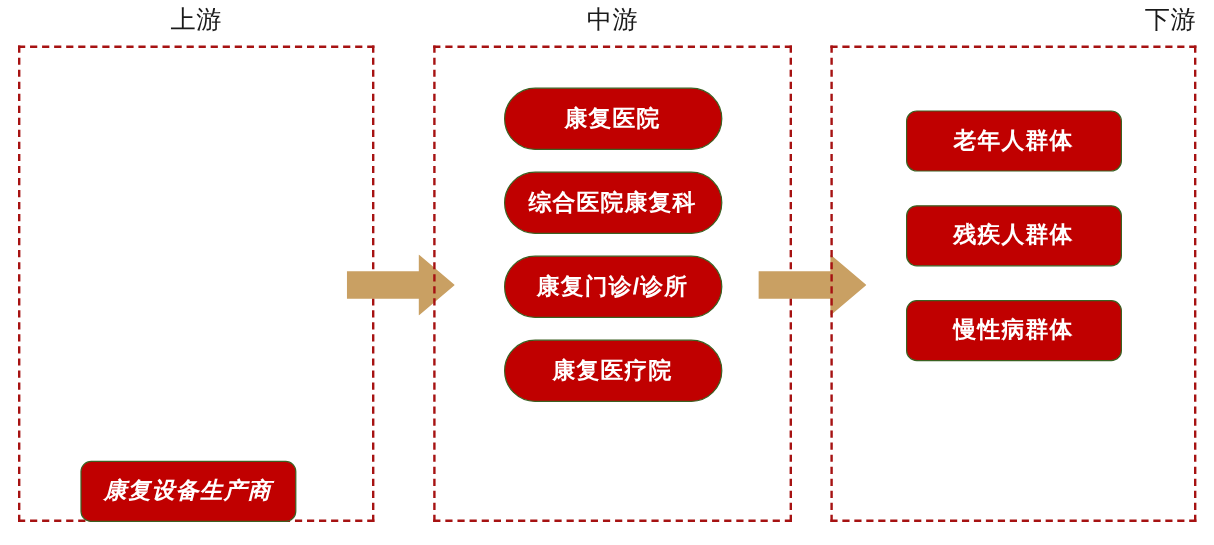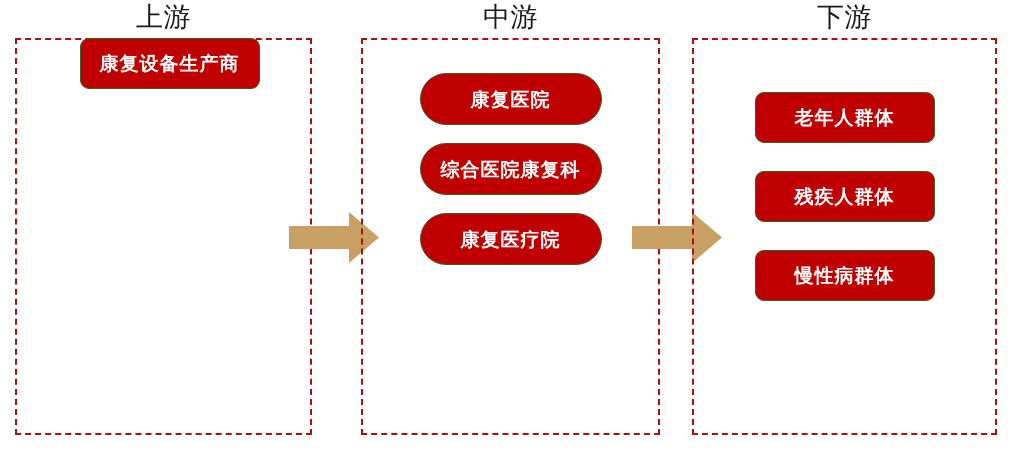--- a/index.html
+++ b/index.html
@@ -15,21 +15,21 @@
     width: 1012px;
     height: 454px;
     background: #ffffff;
     overflow: hidden;
   }
 
   
   .stage-title {
     position: absolute;
     text-align: center;
-    font-size: 27px;
+    font-size: 21px;
     line-height: 28px;
     color: #1a1a1a;
     font-family: "Liberation Sans", "DejaVu Sans", sans-serif;
     white-space: nowrap;
     letter-spacing: 0.5px;
   }
 
   
   .stage-box {
     position: absolute;
@@ -90,47 +90,48 @@
 </style>
 </head>
 <body>
 
 <div id="canvas">
 
   <div class="stage-title" style="left:15px; top:3px; width:297px;">上游</div>
 
   <div class="stage-box" style="left:15px; top:38px; width:297px; height:397px;"></div>
 
-  <div class="node-column col-up" style="left:21px; top:38px; width:297px; height:397px; justify-content:space-between;">
+  <div class="node-column col-up" style="left:8px; top:38px; width:297px; height:397px; justify-content:flex-end;font-style:italic;">
     <div class="node">康复设备生产商</div>
   </div>
 
   <div class="flow-arrow" style="left:289px; top:212px;">
     <svg width="90" height="51" viewBox="0 0 90 51" xmlns="http://www.w3.org/2000/svg">
       <polygon points="0,14 60,14 60,0 90,25.5 60,51 60,37 0,37" fill="#c9a063"></polygon>
     </svg>
   </div>
 
   <div class="stage-title" style="left:361px; top:3px; width:299px;">中游</div>
 
   <div class="stage-box" style="left:361px; top:38px; width:299px; height:397px;"></div>
 
   <div class="node-column col-mid" style="left:361px; top:38px; width:299px; height:397px; justify-content:flex-start; padding-top:35px;">
     <div class="node">康复医院</div>
     <div class="node">综合医院康复科</div>
+    <div class="node">康复门诊/诊所</div>
     <div class="node">康复医疗院</div>
   </div>
 
   <div class="flow-arrow" style="left:632px; top:212px;">
     <svg width="90" height="51" viewBox="0 0 90 51" xmlns="http://www.w3.org/2000/svg">
       <polygon points="0,14 60,14 60,0 90,25.5 60,51 60,37 0,37" fill="#c9a063"></polygon>
     </svg>
   </div>
 
-  <div class="stage-title" style="left:692px; top:3px; width:305px;">下游</div>
+  <div class="stage-title" style="left:692px; top:3px; width:305px;text-align:right;">下游</div>
 
   <div class="stage-box" style="left:692px; top:38px; width:305px; height:397px;"></div>
 
   <div class="node-column col-down" style="left:692px; top:38px; width:305px; height:397px; justify-content:flex-start; padding-top:54px;">
     <div class="node">老年人群体</div>
     <div class="node">残疾人群体</div>
     <div class="node">慢性病群体</div>
   </div>
 
 </div>

